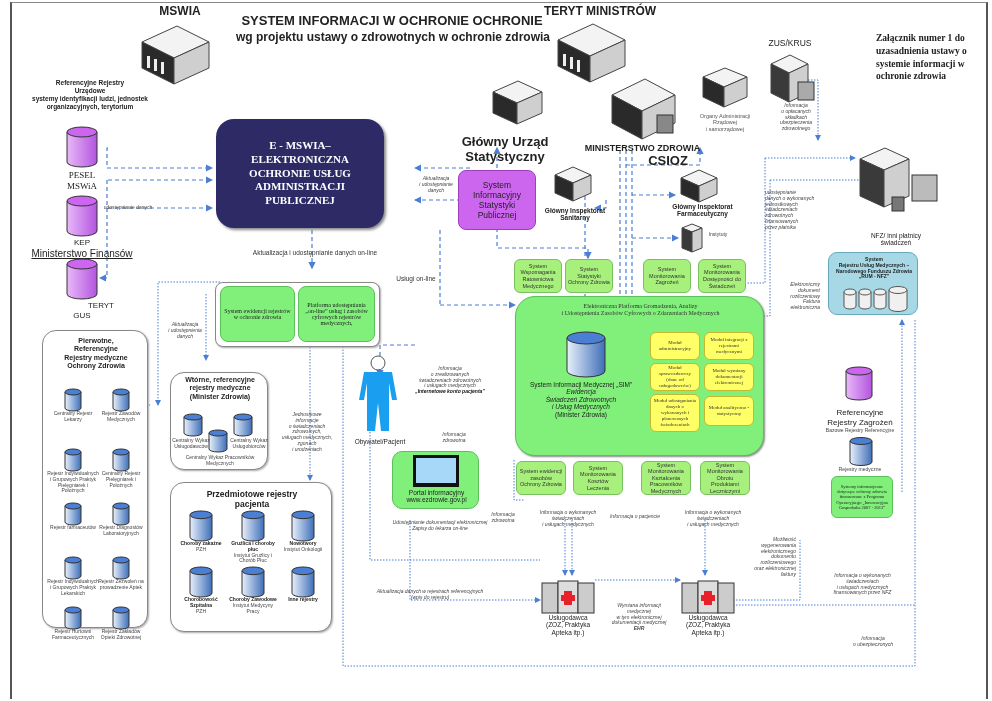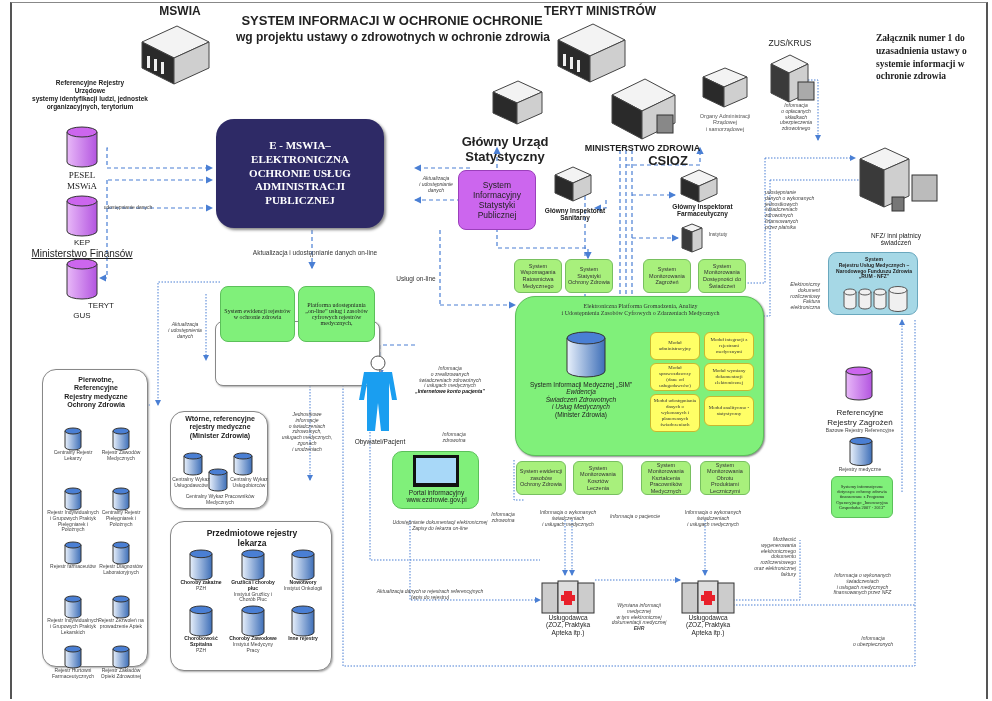--- a/index.html
+++ b/index.html
@@ -8,21 +8,21 @@
   .frame { position: absolute; left: 10px; top: 2px; width: 978px; height: 697px; border-left: 2px solid #555; border-right: 2px solid #555; border-top: 1px solid #888; }
   .abs { position: absolute; }
   .t { position: absolute; text-align: center; line-height: 1.15; }
   .bold { font-weight: bold; }
   .serif { font-family: Liberation Serif, serif; }
   .ital { font-style: italic; }
   .tiny { font-size: 5px; color: #444; }
   .green { background: #80f07a; border: 1px solid #5cc05a; border-radius: 8px; }
   .lgreen { background: #a8f07c; border: 1px solid #78c060; border-radius: 6px; font-size: 5.5px; display: flex; align-items: center; justify-content: center; text-align: center; padding: 2px; line-height: 1.2; color: #333; }
   .yellow { background: #ffff66; border: 1px solid #c8b830; border-radius: 6px; font-size: 5px; display: flex; align-items: center; justify-content: center; text-align: center; padding: 2px; font-family: "Liberation Serif", serif; line-height: 1.2; color: #333; }
-  .panel { background: #fff; border: 1px solid #888; border-radius: 14px; box-shadow: 1px 1px 2px #aaa; margin-top: 39px; }
+  .panel { background: #fff; border: 1px solid #888; border-radius: 14px; box-shadow: 1px 1px 2px #aaa; }
   .cyl { position: absolute; }
   svg { overflow: visible; }
 </style>
 </head>
 <body>
 
 <div class="frame"></div>
 
 <svg class="abs" style="left:0;top:0;" width="992" height="701">
   <defs>
@@ -553,21 +553,21 @@
   <div>o świadczeniach</div>
   <div>zdrowotnych,</div>
   <div>usługach medycznych,</div>
   <div>zgonach</div>
   <div>i urodzeniach</div>
 </div>
 
 <div class="abs panel" style="left:170px;top:482px;width:162px;height:150px;">
   <div class="t bold" style="left:0;top:6px;width:162px;font-size:8.5px;line-height:1.2;">
     <div>Przedmiotowe rejestry</div>
-    <div>lekarza</div>
+    <div>pacjenta</div>
   </div>
   <div id="przedmiotowe-items">
       <div class="abs" style="left: 6px; top: 28px; width: 48px;">
         <svg width="24" height="30" style="display: block; margin: 0px auto;">
           <path d="M1,3.84 L1,26.16 A11,3.84 0 0 0 23,26.16 L23,3.84" fill="url(#bg)" stroke="#333"></path>
           <ellipse cx="12" cy="3.84" rx="11" ry="3.84" fill="#4a7fd4" stroke="#333"></ellipse>
         </svg>
         <div class="bold" style="font-size: 5px; text-align: center; line-height: 1.15;">Choroby zakaźne</div>
         <div class="tiny" style="text-align: center; line-height: 1.15;">PZH</div>
       </div>

